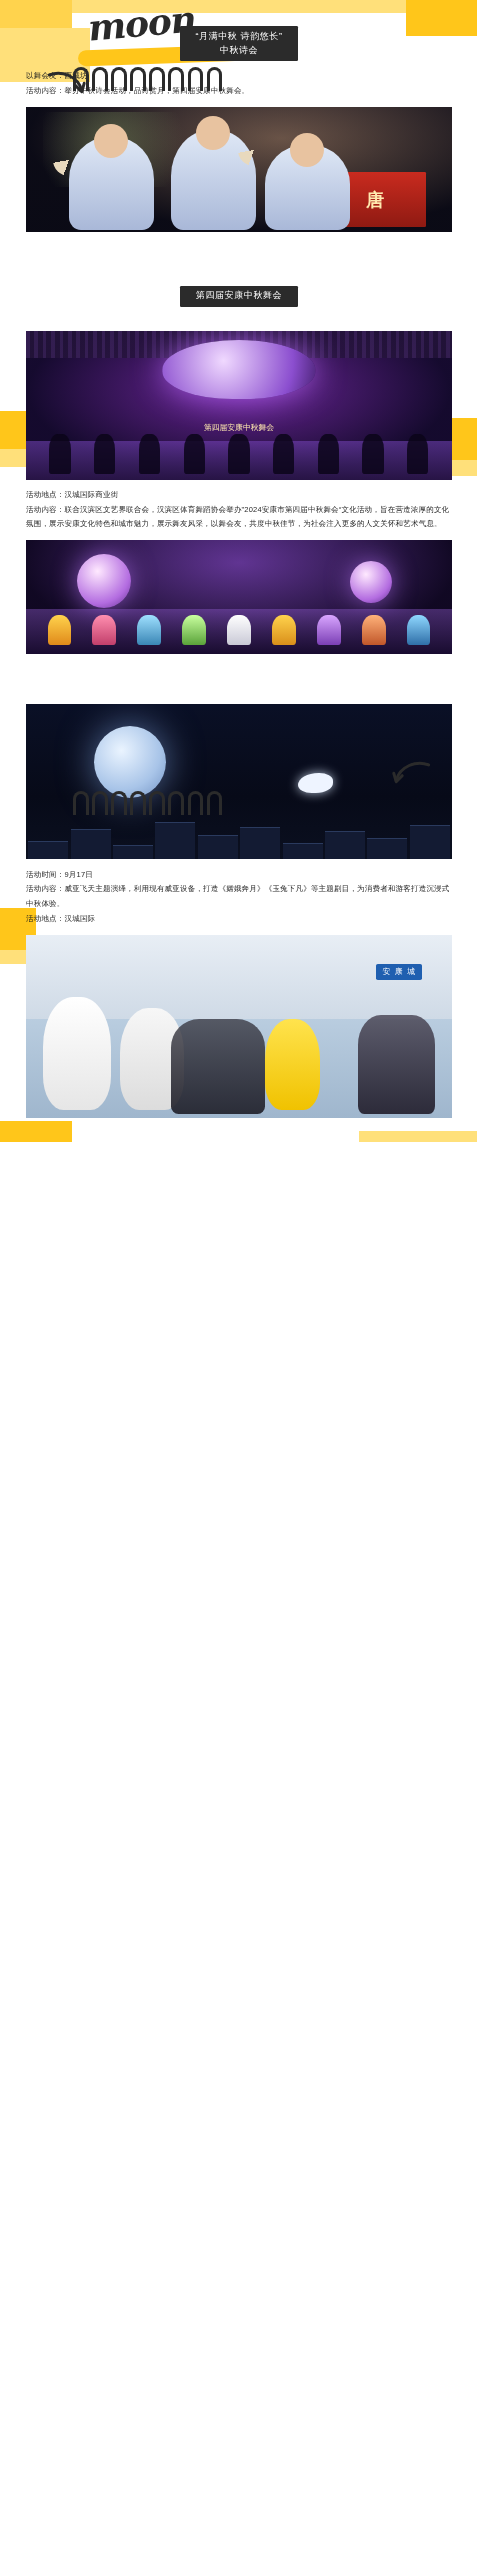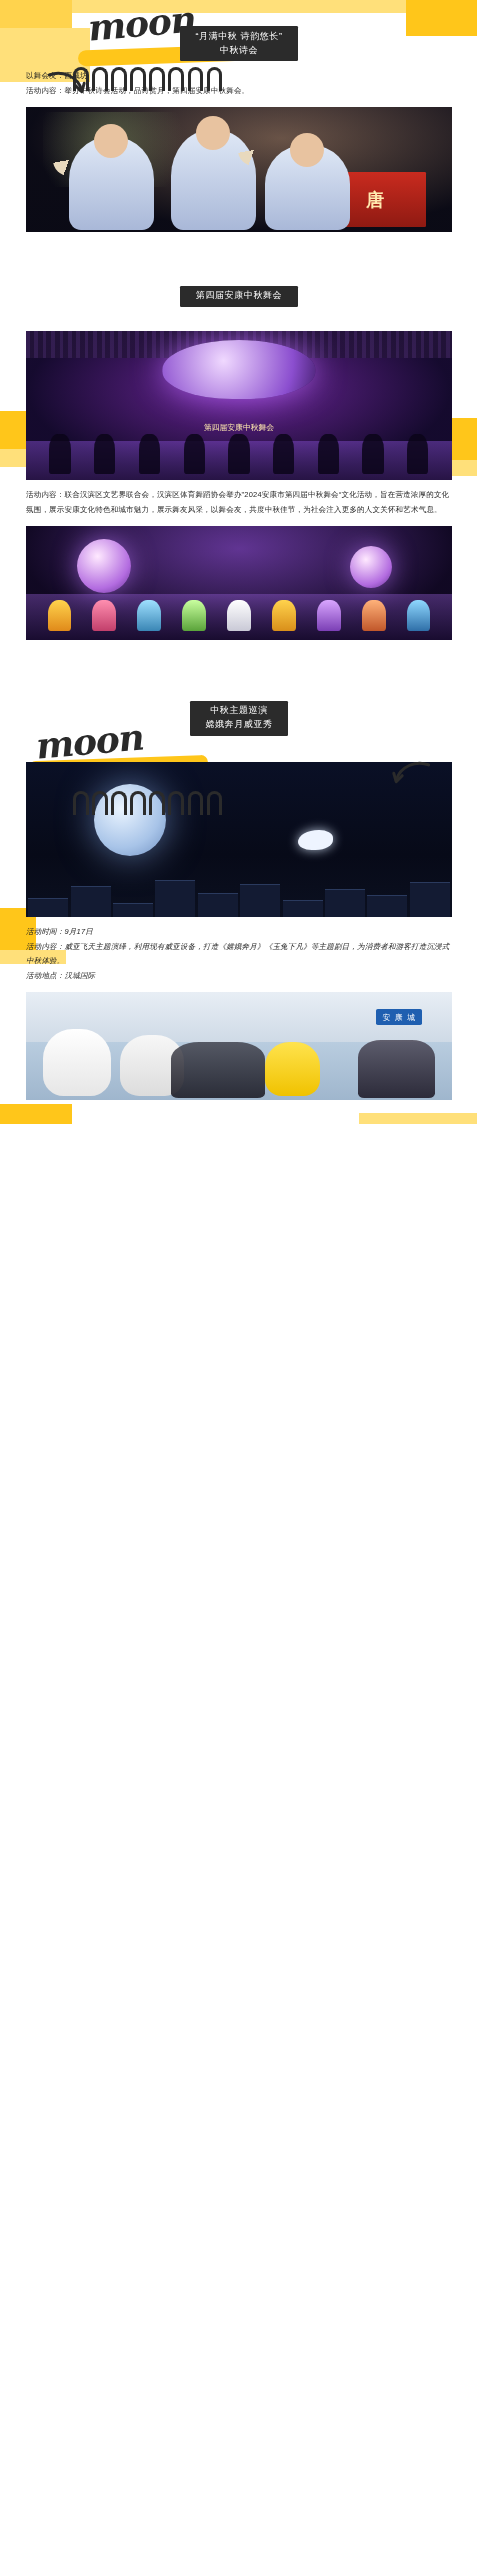--- a/index.html
+++ b/index.html
@@ -449,20 +449,21 @@
         <i></i>
         <i></i>
         <i></i>
         <i></i>
         <i></i>
       </div>
       <div class="caption-overlay" style="left:50%;transform:translateX(-50%);bottom:30%;font-size:7.8px;color:#ffe9b0;">第四届安康中秋舞会</div>
     </div>
 
     <div class="content-col info" style="padding-top:8.4px;">
+      <div class="row">活动地点：汉城国际商业街</div>
       <div class="row">活动内容：联合汉滨区文艺界联合会，汉滨区体育舞蹈协会举办”2024安康市第四届中秋舞会“文化活动，旨在营造浓厚的文化氛围，展示安康文化特色和城市魅力，展示舞友风采，以舞会友，共度中秋佳节，为社会注入更多的人文关怀和艺术气息。</div>
     </div>
 
     <div class="photo stage4" style="margin:8.4px 26px 0 26px;height:114px;">
       <div class="ball"></div>
       <div class="ball two"></div>
       <div class="floor"></div>
       <div class="colorful-row">
         <span style="background:linear-gradient(#ffd34d,#e08a1a);"></span>
         <span style="background:linear-gradient(#ff8fb0,#c23f6b);"></span>
@@ -475,52 +476,46 @@
         <span style="background:linear-gradient(#8fd8ff,#2f6fa8);"></span>
       </div>
     </div>
   </div>
 
   <div class="yellow-band yellow-deep" style="left:0;top:908px;width:36px;height:42px;"></div>
   <div class="yellow-band yellow-soft" style="left:0;top:950px;width:66px;height:14.3px;"></div>
 
   <div class="section" style="padding-top:24px;">
 
-    <div style="text-align:center;position:relative;z-index:5;padding-top:37px;">
-      <div class="title-pill">
-        <div>中秋主题巡演</div>
-        <div>嫦娥奔月威亚秀</div>
-      </div>
-    </div>
 
     <div class="photo stage5" style="margin:26px 26px 0 26px;height:155px;">
       <div class="bigmoon"></div>
       <div class="drone"></div>
       <div class="skyline">
         <b style="height:40%"></b>
         <b style="height:66%"></b>
         <b style="height:30%"></b>
         <b style="height:80%"></b>
         <b style="height:52%"></b>
         <b style="height:70%"></b>
         <b style="height:36%"></b>
         <b style="height:60%"></b>
         <b style="height:46%"></b>
         <b style="height:74%"></b>
       </div>
       <div class="caption-overlay"></div>
     </div>
 
-    <div class="content-col info" style="padding-top:8.4px;font-style:italic;">
+    <div class="content-col info" style="padding-top:8.4px;">
       <div class="row">活动时间：9月17日</div>
       <div class="row">活动内容：威亚飞天主题演绎，利用现有威亚设备，打造《嫦娥奔月》《玉兔下凡》等主题剧目，为消费者和游客打造沉浸式中秋体验。</div>
       <div class="row">活动地点：汉城国际</div>
     </div>
 
-    <div class="photo stage6" style="margin:8.4px 26px 24px 26px;height:108px;">
+    <div class="photo stage6" style="margin:8.4px 26px 24px 26px;height:183px;">
       <div class="mall"></div>
       <div class="sign">安 康 城</div>
       <div class="mascot m-panda"></div>
       <div class="mascot m-panda2"></div>
       <div class="m-crowd"></div>
       <div class="mascot m-yellow"></div>
       <div class="m-crowd2"></div>
     </div>
   </div>
 

